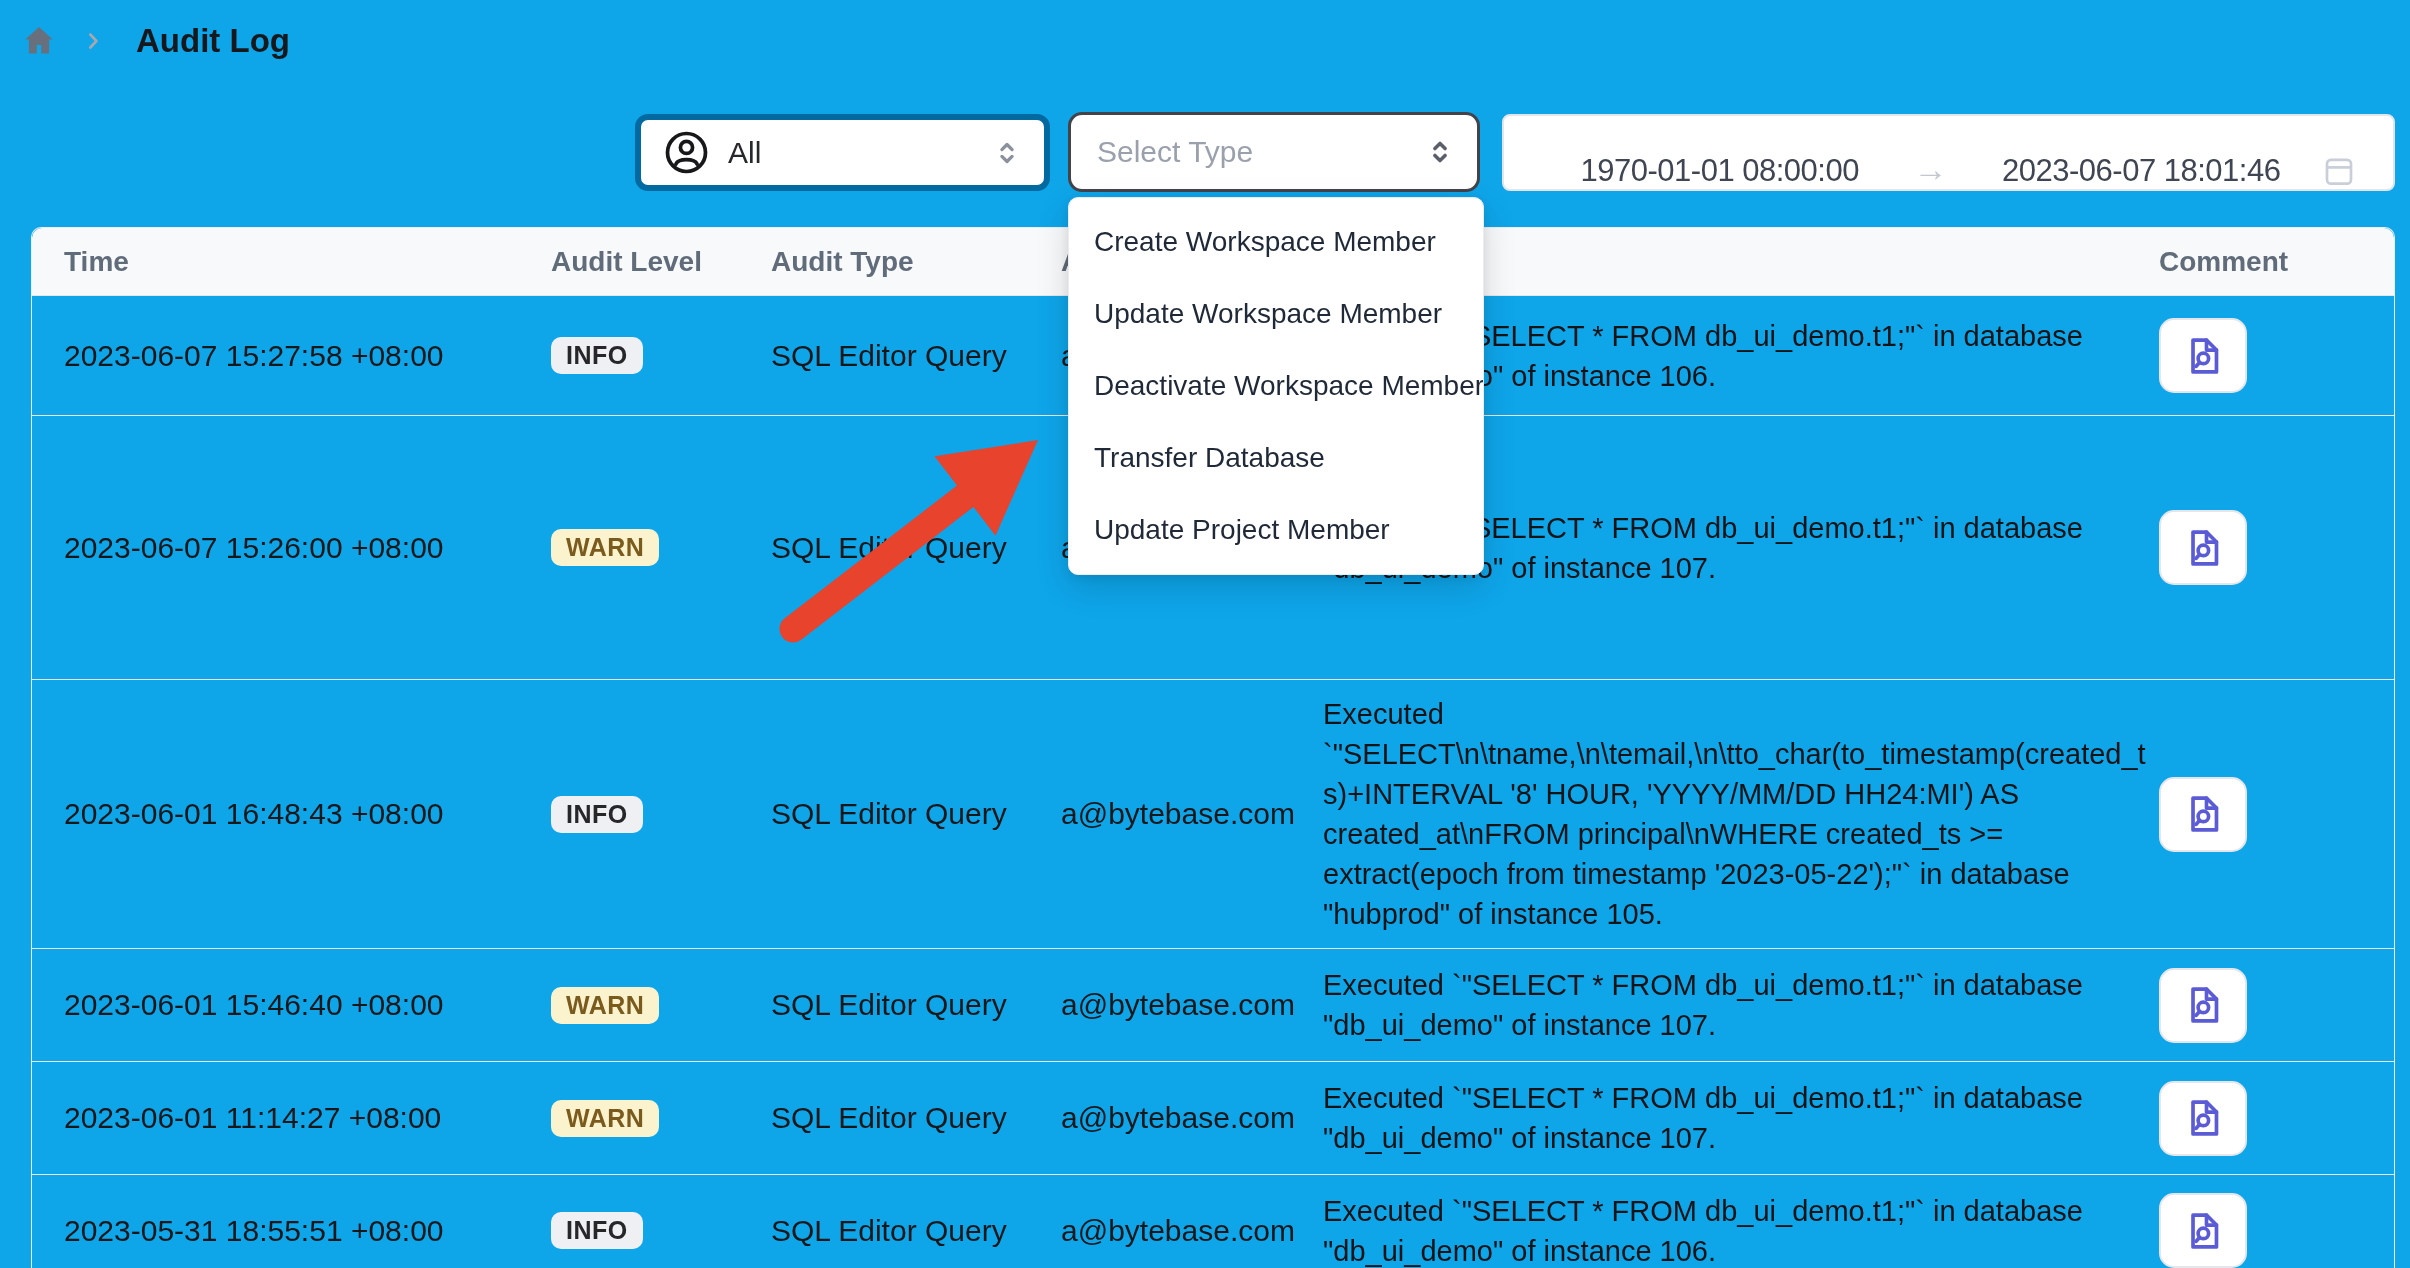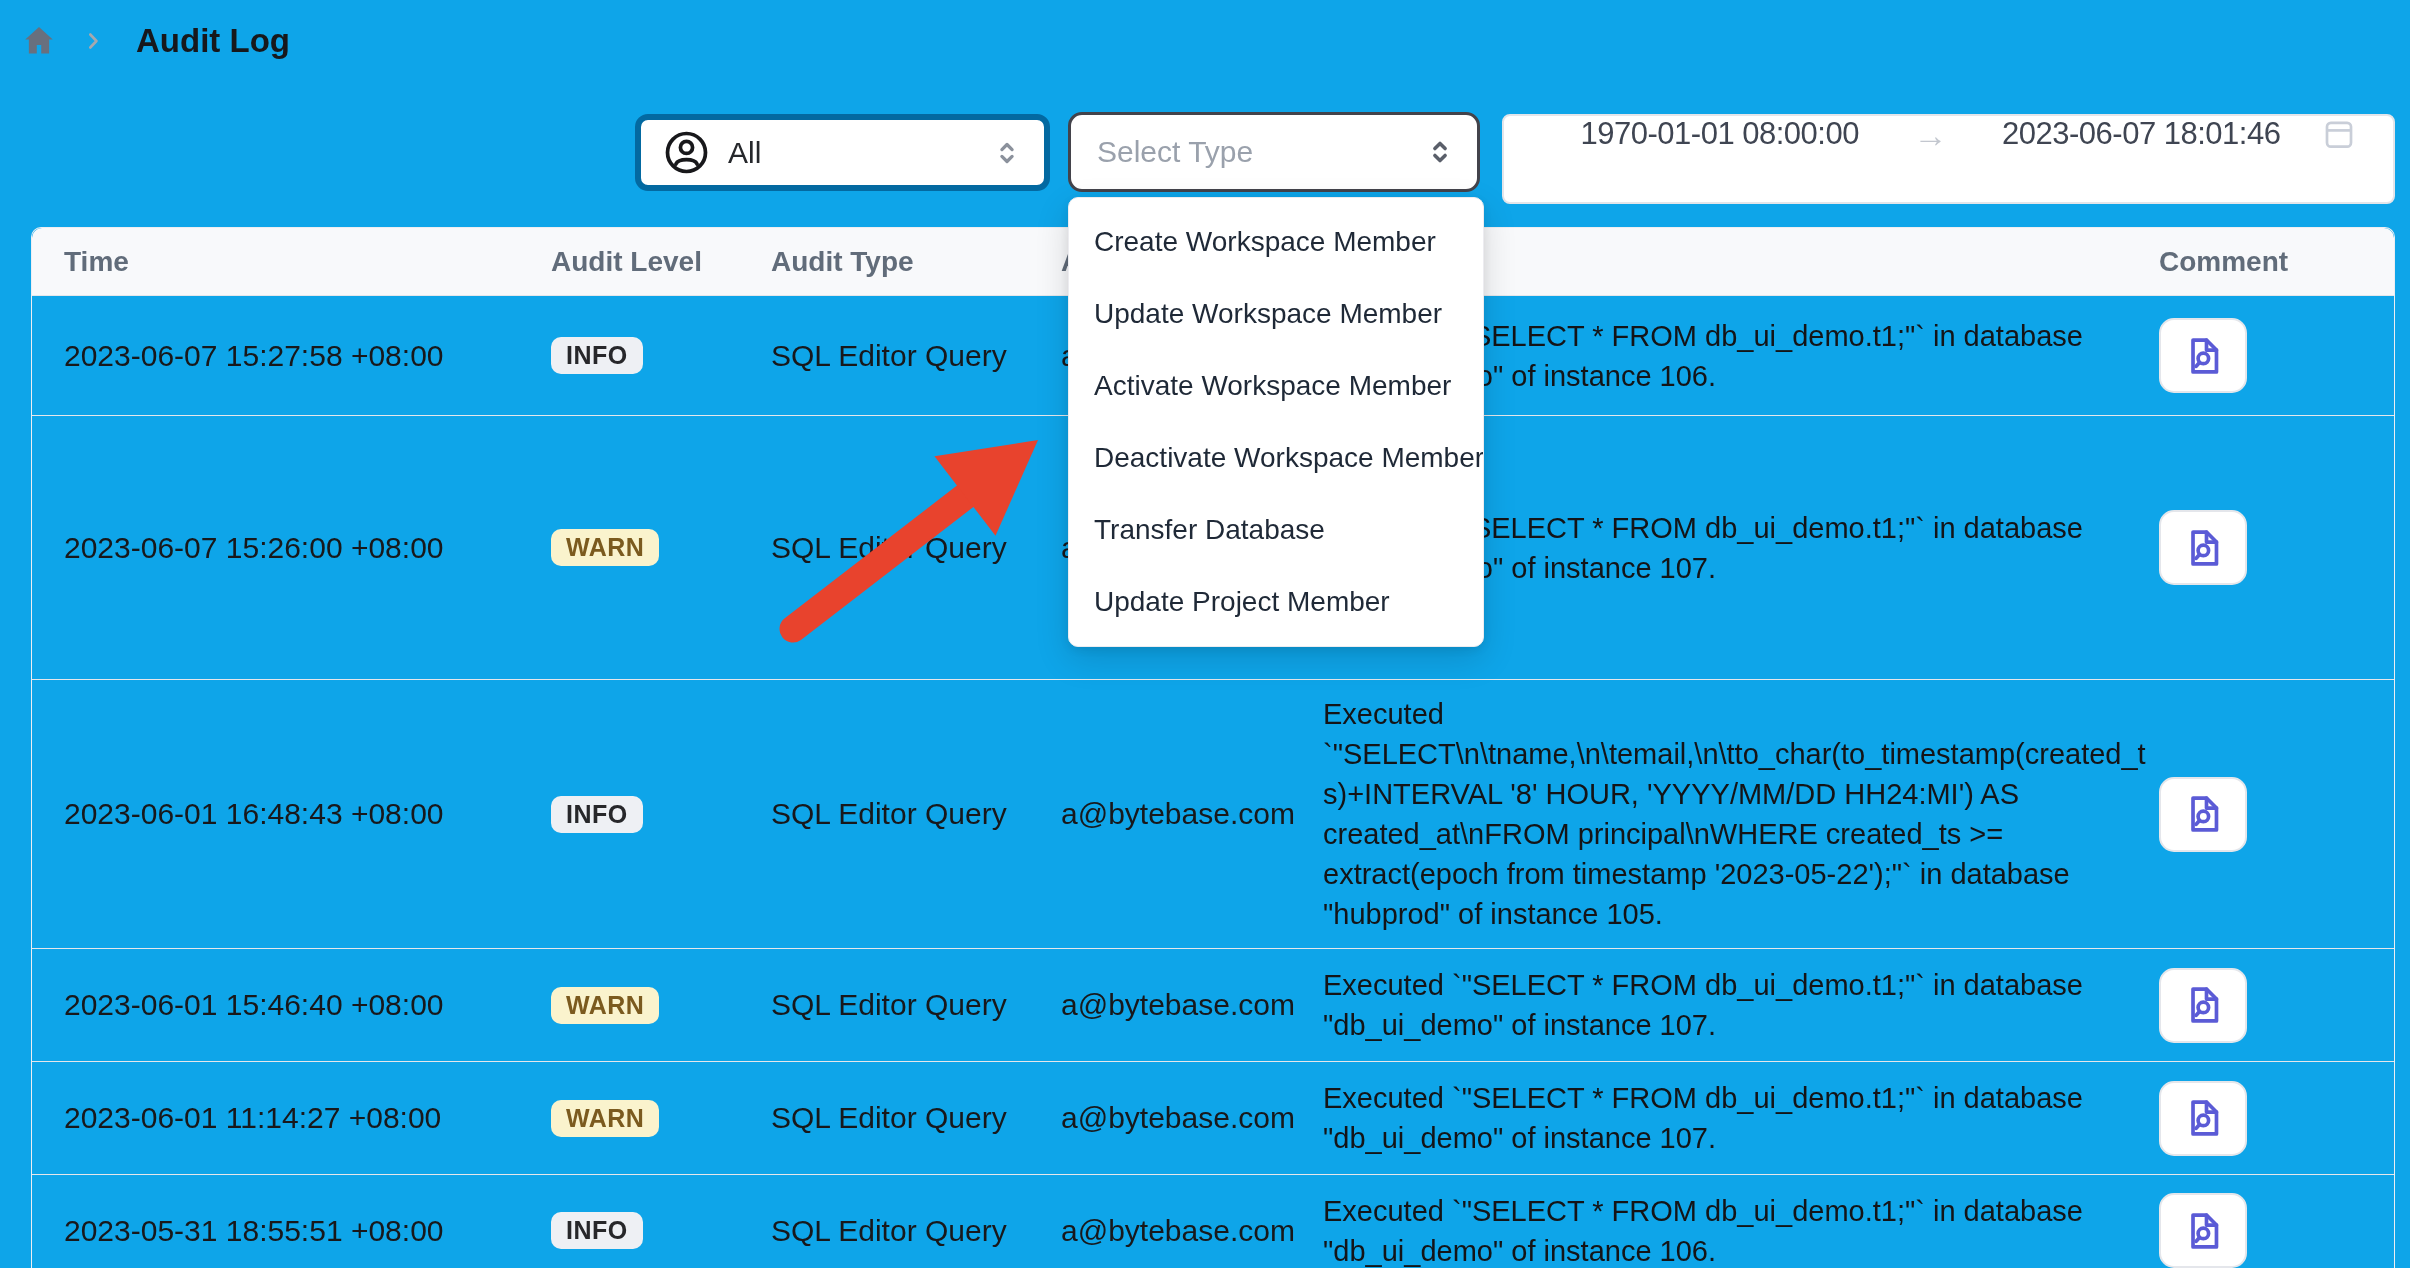--- a/index.html
+++ b/index.html
@@ -14,21 +14,21 @@
   
   .breadcrumb{position:absolute;left:20px;top:22px;display:flex;align-items:center;gap:22px}
   .breadcrumb .title{font-size:33px;font-weight:600;color:#17181c;margin-left:8px}
   .icon{display:inline-flex;align-items:center;justify-content:center}
 
   
   .actor-select{position:absolute;left:635px;top:114px;width:415px;height:77px;border:6px solid #0369a1;border-radius:13px;display:flex;align-items:center;padding:0 20px 0 22px;background:#fff;cursor:pointer}
   .actor-select .val{font-size:30px;color:#26282c;margin-left:18px;flex:1}
   .type-select{position:absolute;left:1068px;top:112px;width:412px;height:80px;border:3px solid #43434b;border-radius:14px;display:flex;align-items:center;padding:0 20px 0 26px;background:#fff;cursor:pointer}
   .type-select .placeholder{font-size:30px;color:#9aa1ac;flex:1}
-  .date-range{position:absolute;left:1502px;top:114px;width:893px;height:90px;border:2px solid #e3e5ea;border-radius:8px;display:flex;align-items:flex-start;padding:0 36px;background:#fff;cursor:pointer}
+  .date-range{position:absolute;left:1502px;top:114px;width:893px;height:77px;border:2px solid #e3e5ea;border-radius:8px;display:flex;align-items:flex-end;padding:0 36px;background:#fff;cursor:pointer}
   .date-range .d{font-size:31px;color:#3f4552;letter-spacing:-.5px;width:44%;text-align:center}
   .date-range .arr{font-size:34px;color:#c3c7cf;flex:1;text-align:center}
 
   
   .table{position:absolute;left:31px;top:227px;width:2364px;border:1px solid #edeef2;border-bottom:none;border-radius:10px 10px 0 0}
   .thead,.tr{display:grid;grid-template-columns:519px 220px 290px 262px 836px 1fr;align-items:center}
   .thead{background:#f8f9fb;height:68px;border-bottom:1px solid var(--border);border-radius:10px 10px 0 0}
   .thead .th{font-size:28px;font-weight:600;color:var(--hdr-text);white-space:nowrap;overflow:hidden}
   .th.c-time,.td.c-time{padding-left:32px}
   .tr{border-bottom:1px solid var(--border)}
@@ -230,19 +230,18 @@
   </div>
 
   <svg class="annot" viewBox="0 0 2410 1268">
     <line x1="793" y1="629" x2="972" y2="491" style="stroke:var(--arrow)" stroke-width="27" stroke-linecap="round"></line>
     <polygon points="1038,440 995.5,535.7 934.5,456.3" style="fill:var(--arrow)"></polygon>
   </svg>
 
   <div class="menu">
     <div class="item">Create Workspace Member</div>
     <div class="item">Update Workspace Member</div>
-    <div class="item">Activate Workspace Member</div>
     <div class="item">Deactivate Workspace Member</div>
     <div class="item">Transfer Database</div>
     <div class="item">Update Project Member</div>
   </div>
 
 </div>
 
 </body></html>

